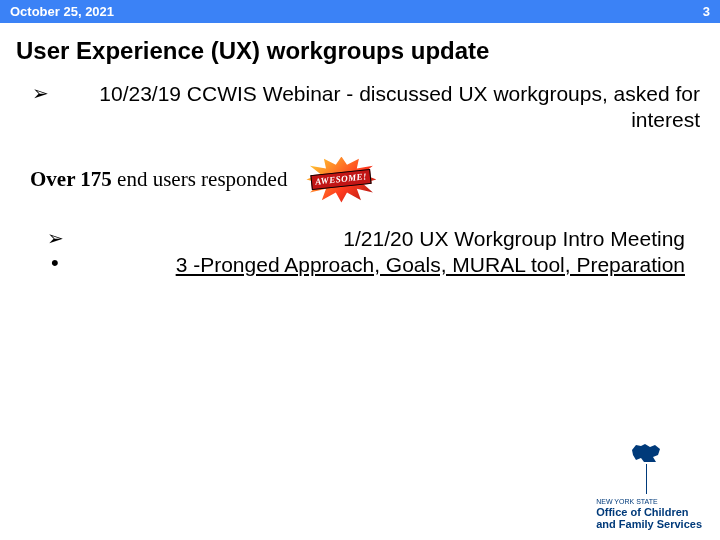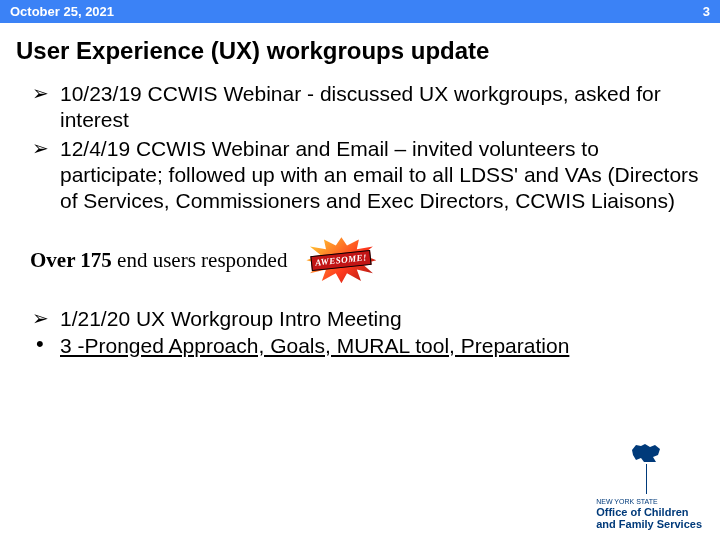--- a/index.html
+++ b/index.html
@@ -25,20 +25,21 @@
   }
   .title {
     font-size: 24px;
     font-weight: bold;
     margin: 14px 16px 16px 16px;
   }
   .content {
     margin: 0 20px 0 20px;
     font-size: 21px;
     line-height: 1.25;
+    text-align: right;
   }
   .bullet-list {
     list-style: none;
     padding: 0;
     margin: 0 0 18px 0;
   }
   .bullet-list li {
     position: relative;
     padding-left: 40px;
     margin-bottom: 2px;
@@ -87,21 +88,21 @@
     color: #fff;
     background: #c21515;
     padding: 1px 3px;
     border: 1px solid #000;
     transform: rotate(-6deg);
     letter-spacing: 0.5px;
   }
   .bullet-list2 {
     list-style: none;
     padding: 0;
-    margin: 0;
+    margin: 15px;
   }
   .bullet-list2 li.arrow {
     position: relative;
     padding-left: 40px;
   }
   .bullet-list2 li.arrow::before {
     content: "➢";
     position: absolute;
     left: 12px;
     top: 0;
@@ -159,21 +160,20 @@
   <span>October 25, 2021</span>
   <span>3</span>
 </div>
 
 <div class="title">User Experience (UX) workgroups update</div>
 
 <div class="content">
 
   <ul class="bullet-list">
     <li>10/23/19 CCWIS Webinar - discussed UX workgroups, asked for interest</li>
-    <li>12/4/19 CCWIS Webinar and Email – invited volunteers to participate; followed up with an email to all LDSS' and VAs (Directors of Services, Commissioners and Exec Directors, CCWIS Liaisons)</li>
   </ul>
 
   <div class="respond-row">
     <span>
       <span class="bold">Over 175</span><span> end users responded</span>
     </span>
     <span class="awesome-box">
       <span class="burst"></span>
       <span class="burst-label">AWESOME!</span>
     </span>

